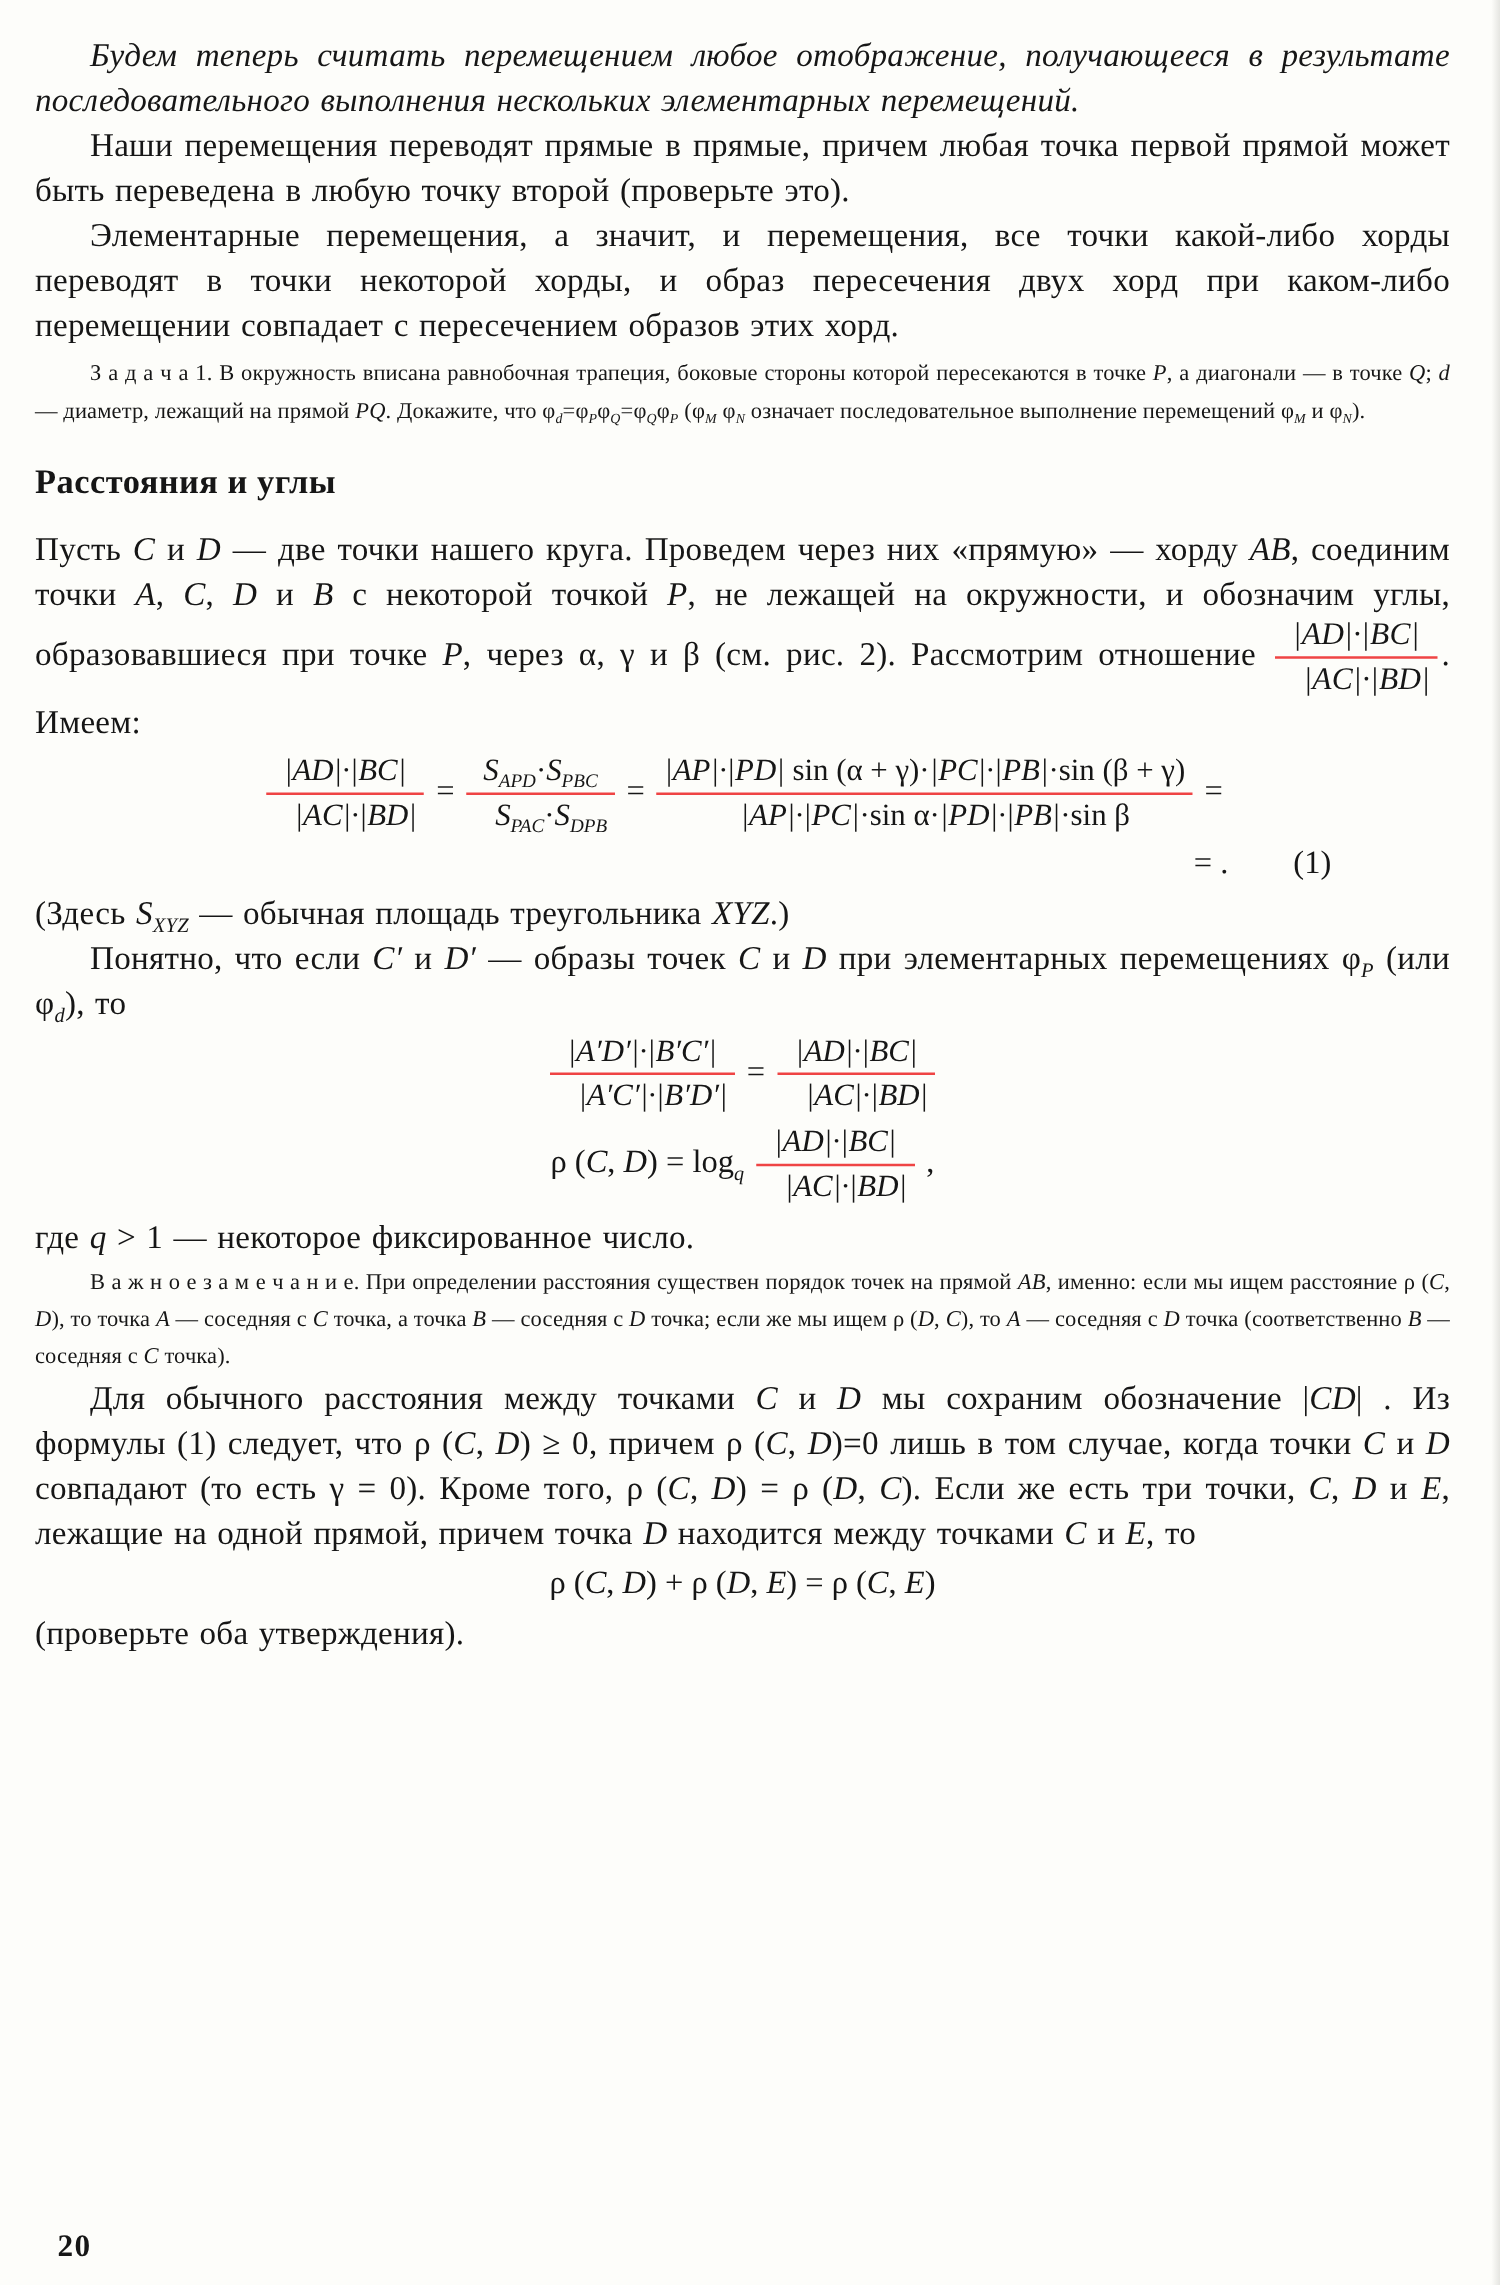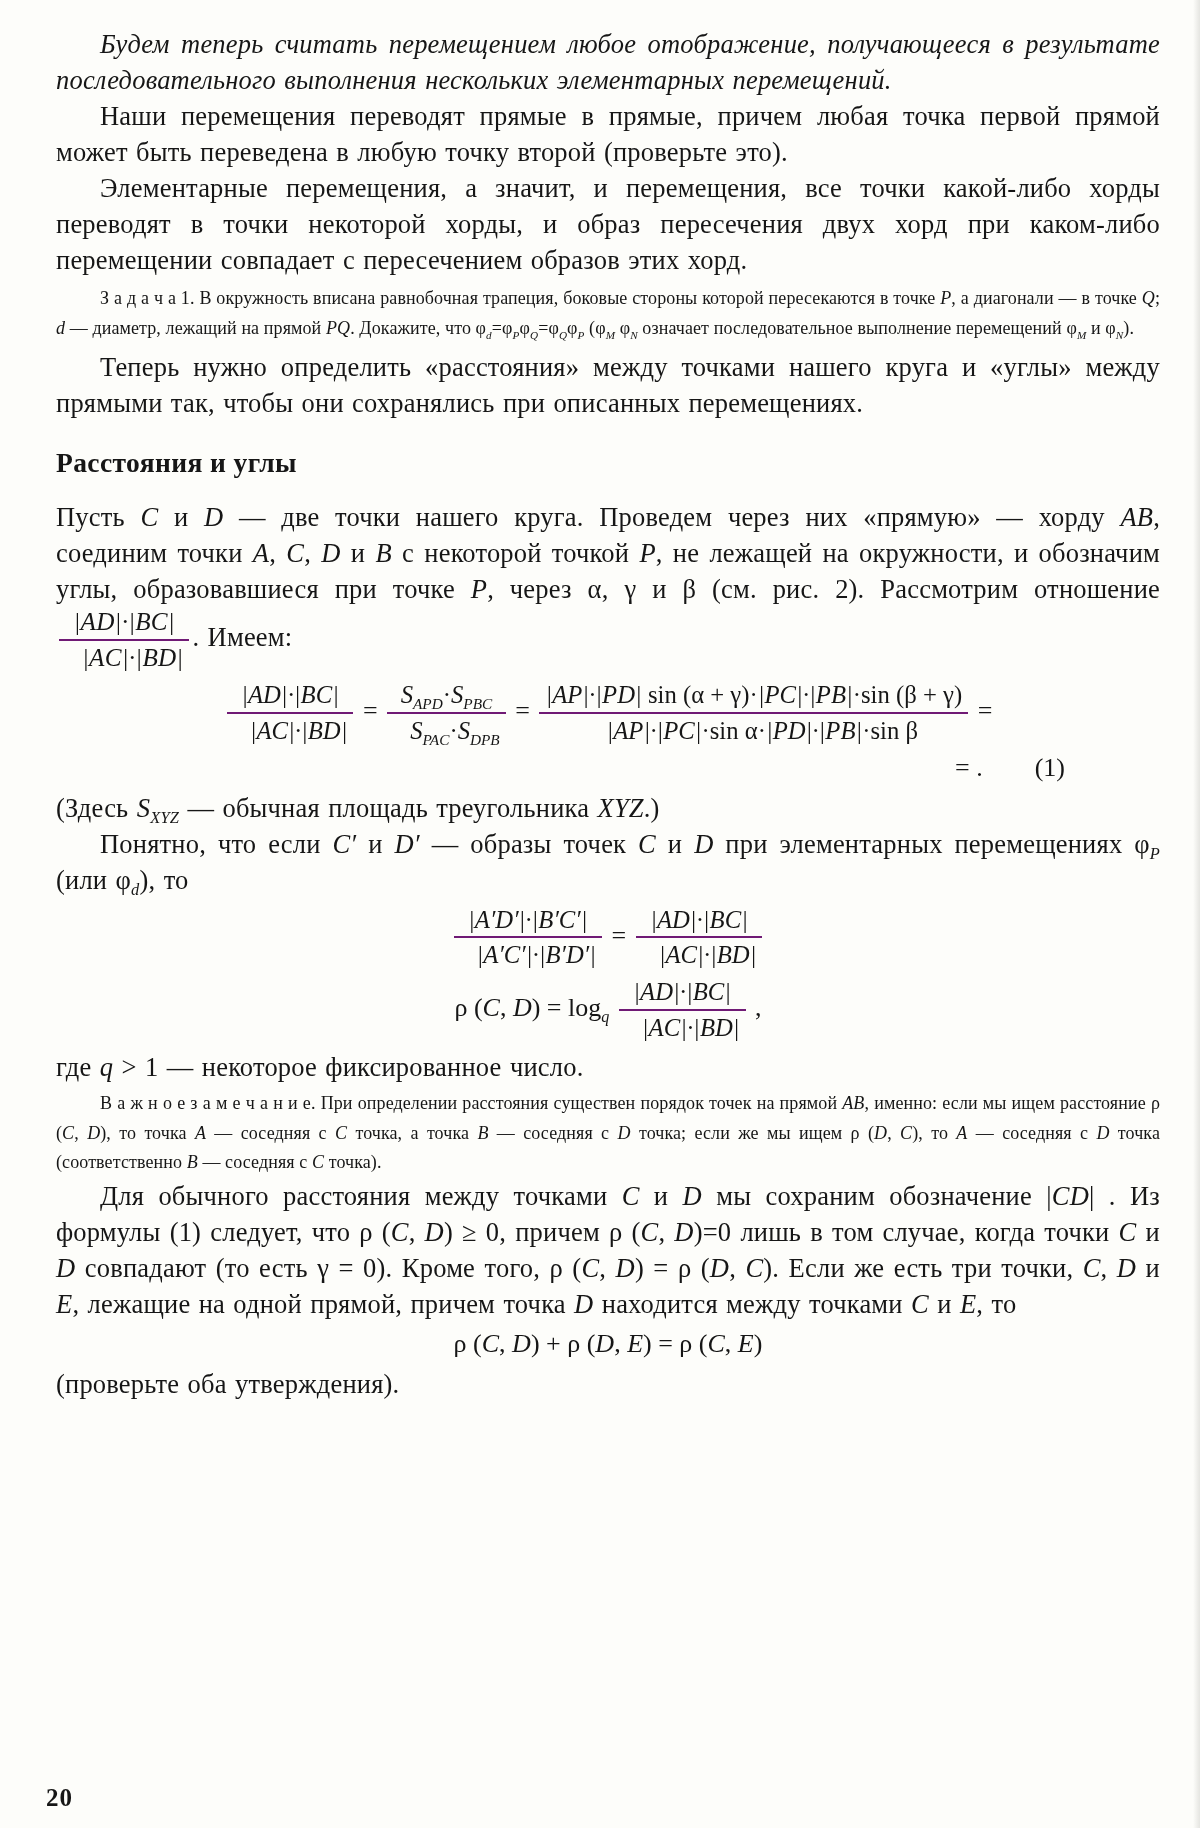--- a/index.html
+++ b/index.html
@@ -1,55 +1,54 @@
 <!DOCTYPE html>
 <html><head>
 <meta charset="utf-8">
 <style>
   html,body{margin:0;padding:0;}
   body{
     width:1200px;height:1828px;overflow:hidden;position:relative;
     background:#fdfdfa;color:#161616;
     font-family:"Liberation Serif","DejaVu Serif",serif;
   }
-  .page{padding:26px 40px 0 56px;position:relative;}
+  .page{padding:26px 40px 0 28px;position:relative;}
   p{margin:0;}
   .txt{font-size:26.5px;line-height:36px;text-align:justify;letter-spacing:0.2px;word-spacing:1.5px;}
   .txt-sm{font-size:18px;line-height:29.5px;text-align:justify;letter-spacing:0.1px;}
   .ind{text-indent:44px;}
   .it{font-style:italic;}
   .vr{font-style:italic;}
   sub{font-size:0.62em;font-style:italic;line-height:0;}
   .heading{font-size:27.5px;font-weight:bold;margin:26px 0 20px;letter-spacing:0.4px;}
   .eq{font-size:26px;text-align:center;margin:7px 0;white-space:nowrap;}
   .eq-right{display:flex;justify-content:flex-end;align-items:center;padding-right:95px;}
   .eq-label{margin-left:52px;}
   .frac{display:inline-block;vertical-align:middle;text-align:center;line-height:1.12;margin:0 3px;font-size:0.95em;}
-  .frac>.fnum{display:block;border-bottom:2px solid #701a75;padding:1px 6px 3px;}
+  .frac>.fnum{display:block;border-bottom:2px solid #ef4444;padding:1px 6px 3px;}
   .frac>.fden{display:block;padding:3px 6px 1px;margin-left:17px;}
   .mt6{margin-top:6px;}
   .mt4{margin-top:4px;}
   .pageno{position:absolute;left:46px;top:1784px;font-size:25px;font-weight:bold;letter-spacing:1px;}
   .edge{position:absolute;top:0;right:0;width:7px;height:1828px;
     background:linear-gradient(to right,rgba(120,120,112,0),rgba(120,120,112,0.18));}
 </style>
 </head>
 <body>
 
 <div class="page">
 
   <p class="txt ind it">Будем теперь считать перемещением любое отображение, получающееся в результате последовательного выполнения нескольких элементарных перемещений.</p>
 
   <p class="txt ind">Наши перемещения переводят прямые в прямые, причем любая точка первой прямой может быть переведена в любую точку второй (проверьте это).</p>
 
   <p class="txt ind">Элементарные перемещения, а значит, и перемещения, все точки какой-либо хорды переводят в точки некоторой хорды, и образ пересечения двух хорд при каком-либо перемещении совпадает с пересечением образов этих хорд.</p>
 
   <p class="txt-sm ind mt6"><span>З а д а ч а  1.  В окружность вписана равнобочная трапеция, боковые стороны которой пересекаются в точке </span><span class="vr">P</span><span>, а диагонали — в точке </span><span class="vr">Q</span><span>; </span><span class="vr">d</span><span> — диаметр, лежащий на прямой </span><span class="vr">PQ</span><span>. Докажите, что </span><span>φ</span><sub>d</sub><span>=</span><span>φ</span><sub>P</sub><span>φ</span><sub>Q</sub><span>=</span><span>φ</span><sub>Q</sub><span>φ</span><sub>P</sub><span> (</span><span>φ</span><sub>M</sub><span> </span><span>φ</span><sub>N</sub><span> означает последовательное выполнение перемещений </span><span>φ</span><sub>M</sub><span> и </span><span>φ</span><sub>N</sub><span>).</span></p>
 
-  <p class="txt ind mt6">Теперь нужно определить «расстояния» между точками нашего круга и «углы» между прямыми так, чтобы они сохранялись при описанных перемещениях.</p>
 
   <h2 class="heading">Расстояния и углы</h2>
 
   <p class="txt"><span>Пусть </span><span class="vr">C</span><span> и </span><span class="vr">D</span><span> — две точки нашего круга. Проведем через них «прямую» — хорду </span><span class="vr">AB</span><span>, соединим точки </span><span class="vr">A</span><span>, </span><span class="vr">C</span><span>, </span><span class="vr">D</span><span> и </span><span class="vr">B</span><span> с некоторой точкой </span><span class="vr">P</span><span>, не лежащей на окружности, и обозначим углы, образовавшиеся при точке </span><span class="vr">P</span><span>, через α, γ и β (см. рис. 2). Рассмотрим отношение </span><span class="frac"><span class="fnum"><span class="vr">|AD|·|BC|</span></span><span class="fden"><span class="vr">|AC|·|BD|</span></span></span><span>. Имеем:</span></p>
 
   <div class="eq"><span class="frac"><span class="fnum"><span class="vr">|AD|·|BC|</span></span><span class="fden"><span class="vr">|AC|·|BD|</span></span></span><span> = </span><span class="frac"><span class="fnum"><span class="vr">S</span><sub>APD</sub><span>·</span><span class="vr">S</span><sub>PBC</sub></span><span class="fden"><span class="vr">S</span><sub>PAC</sub><span>·</span><span class="vr">S</span><sub>DPB</sub></span></span><span> = </span><span class="frac"><span class="fnum"><span class="vr">|AP|·|PD|</span><span> sin (α + γ)·</span><span class="vr">|PC|·|PB|</span><span>·sin (β + γ)</span></span><span class="fden"><span class="vr">|AP|·|PC|</span><span>·sin α·</span><span class="vr">|PD|·|PB|</span><span>·sin β</span></span></span><span> =</span></div>
 
   <div class="eq eq-right">
     <span class="eq-body"><span>= </span><span> .</span></span>
     <span class="eq-label">(1)</span>

